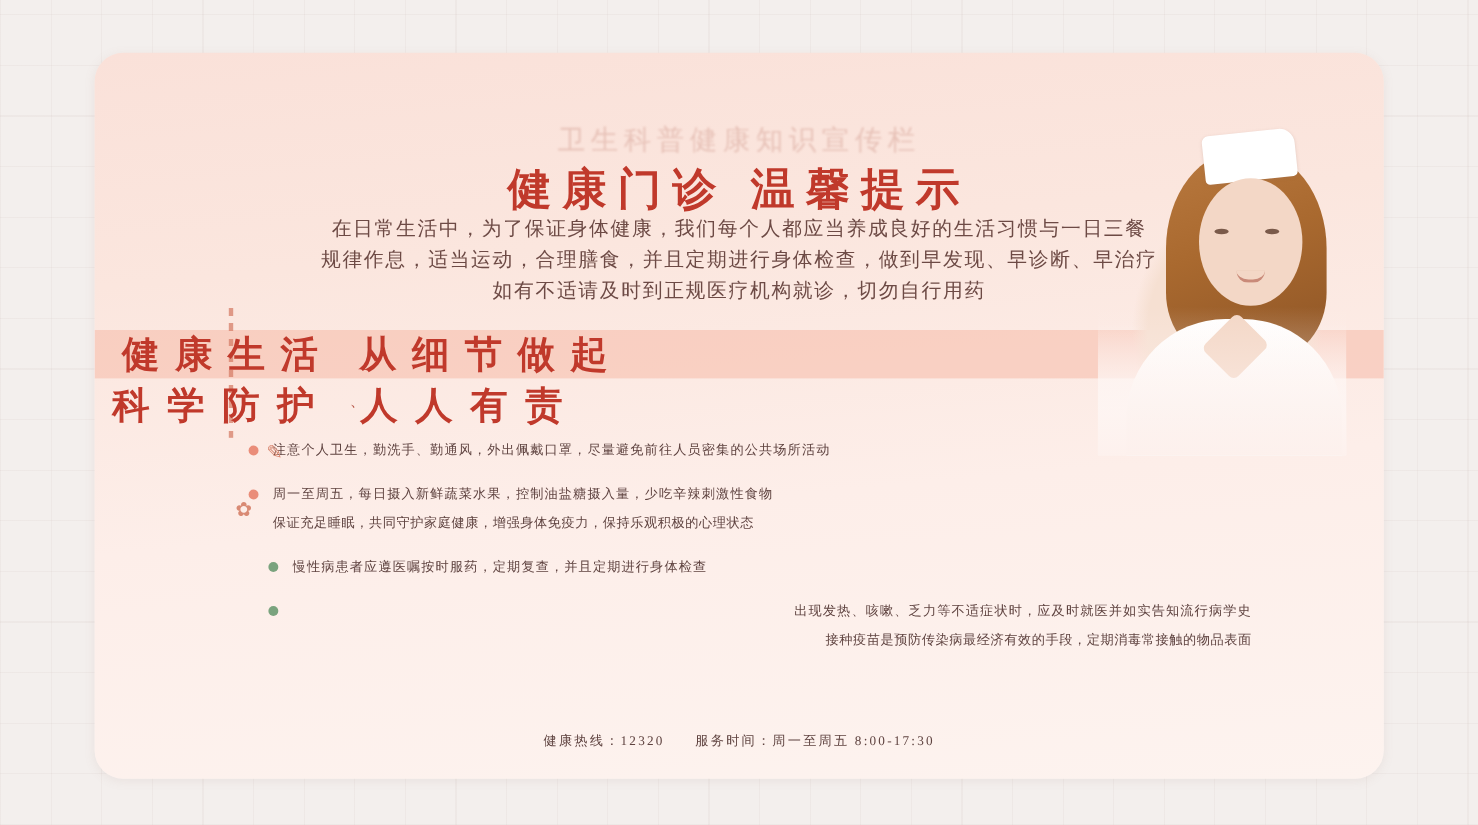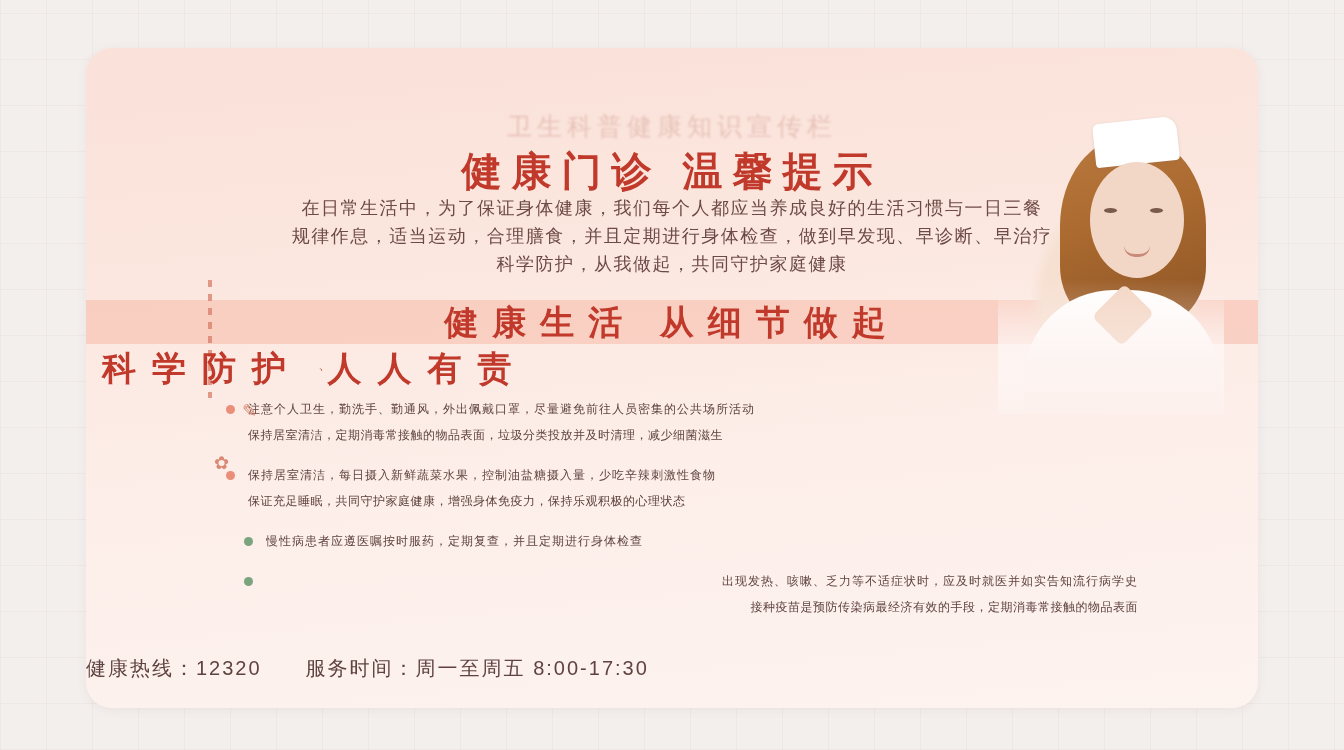--- a/index.html
+++ b/index.html
@@ -111,26 +111,27 @@
     letter-spacing: 1.5px;
     filter: blur(0.5px);
     white-space: nowrap;
     overflow: hidden;
   }
 
   #headline-red {
     position: absolute;
     left: 0; right: 0;
     top: 252px;
-    text-align: center;
+    text-align: left;
     font-size: 34px;
     font-weight: bold;
     color: #c0392b;
     letter-spacing: 14px;
     filter: blur(0.6px);
+    padding-left: 25px;
   }
   #headline-red-2 {
     position: absolute;
     left: 16px; right: 0;
     top: 298px;
     text-align: left;
     font-size: 34px;
     font-weight: bold;
     color: #c0392b;
     letter-spacing: 16px;
@@ -168,24 +169,26 @@
     filter: blur(0.5px);
     white-space: nowrap;
     overflow: hidden;
   }
   .body-line.wide { letter-spacing: 0.5px; }
 
   #footer-line {
     position: absolute;
     left: 0; right: 0;
     bottom: 26px;
-    font-size: 20px;
+    text-align: center;
+    font-size: 12px;
     color: #5f4340;
     letter-spacing: 2px;
     filter: blur(0.5px);
+    font-family: Liberation Serif, serif;
   }
 
   
   #nurse {
     position: absolute;
     right: 34px;
     top: 66px;
     width: 226px;
     height: 300px;
     overflow: hidden;
@@ -286,37 +289,36 @@
     <div id="tick-left" class="tick-col"></div>
     <div id="tick-right" class="tick-col"></div>
 
     <div id="ghost-title" class="blur">卫生科普健康知识宣传栏</div>
 
     <div id="main-title">健康门诊 温馨提示</div>
 
     <div id="subtitle-block">
       <div class="sub-line">在日常生活中，为了保证身体健康，我们每个人都应当养成良好的生活习惯与一日三餐</div>
       <div class="sub-line">规律作息，适当运动，合理膳食，并且定期进行身体检查，做到早发现、早诊断、早治疗</div>
-      <div class="sub-line">科学防护，从我做起，共同守护家庭健康</div>
+      <div class="sub-line">如有不适请及时到正规医疗机构就诊，切勿自行用药</div>
     </div>
 
     <div id="headline-red">健康生活 从细节做起</div>
     <div id="headline-red-2">科学防护 人人有责</div>
 
     <div id="body-list">
 
       <div class="bullet-row">
         <span class="dot salmon"></span>
         <div class="body-line">注意个人卫生，勤洗手、勤通风，外出佩戴口罩，尽量避免前往人员密集的公共场所活动</div>
-        <div class="body-line wide">保持居室清洁，定期消毒常接触的物品表面，垃圾分类投放并及时清理，减少细菌滋生</div>
       </div>
 
       <div class="bullet-row">
         <span class="dot salmon"></span>
-        <div class="body-line">保持居室清洁，每日摄入新鲜蔬菜水果，控制油盐糖摄入量，少吃辛辣刺激性食物</div>
+        <div class="body-line">周一至周五，每日摄入新鲜蔬菜水果，控制油盐糖摄入量，少吃辛辣刺激性食物</div>
         <div class="body-line wide">保证充足睡眠，共同守护家庭健康，增强身体免疫力，保持乐观积极的心理状态</div>
       </div>
 
       <div class="bullet-row" style="margin-left:18px;">
         <span class="dot green"></span>
         <div class="body-line">慢性病患者应遵医嘱按时服药，定期复查，并且定期进行身体检查</div>
       </div>
 
       <div class="bullet-row" style="margin-left:18px;text-align:right;">
         <span class="dot green"></span>

